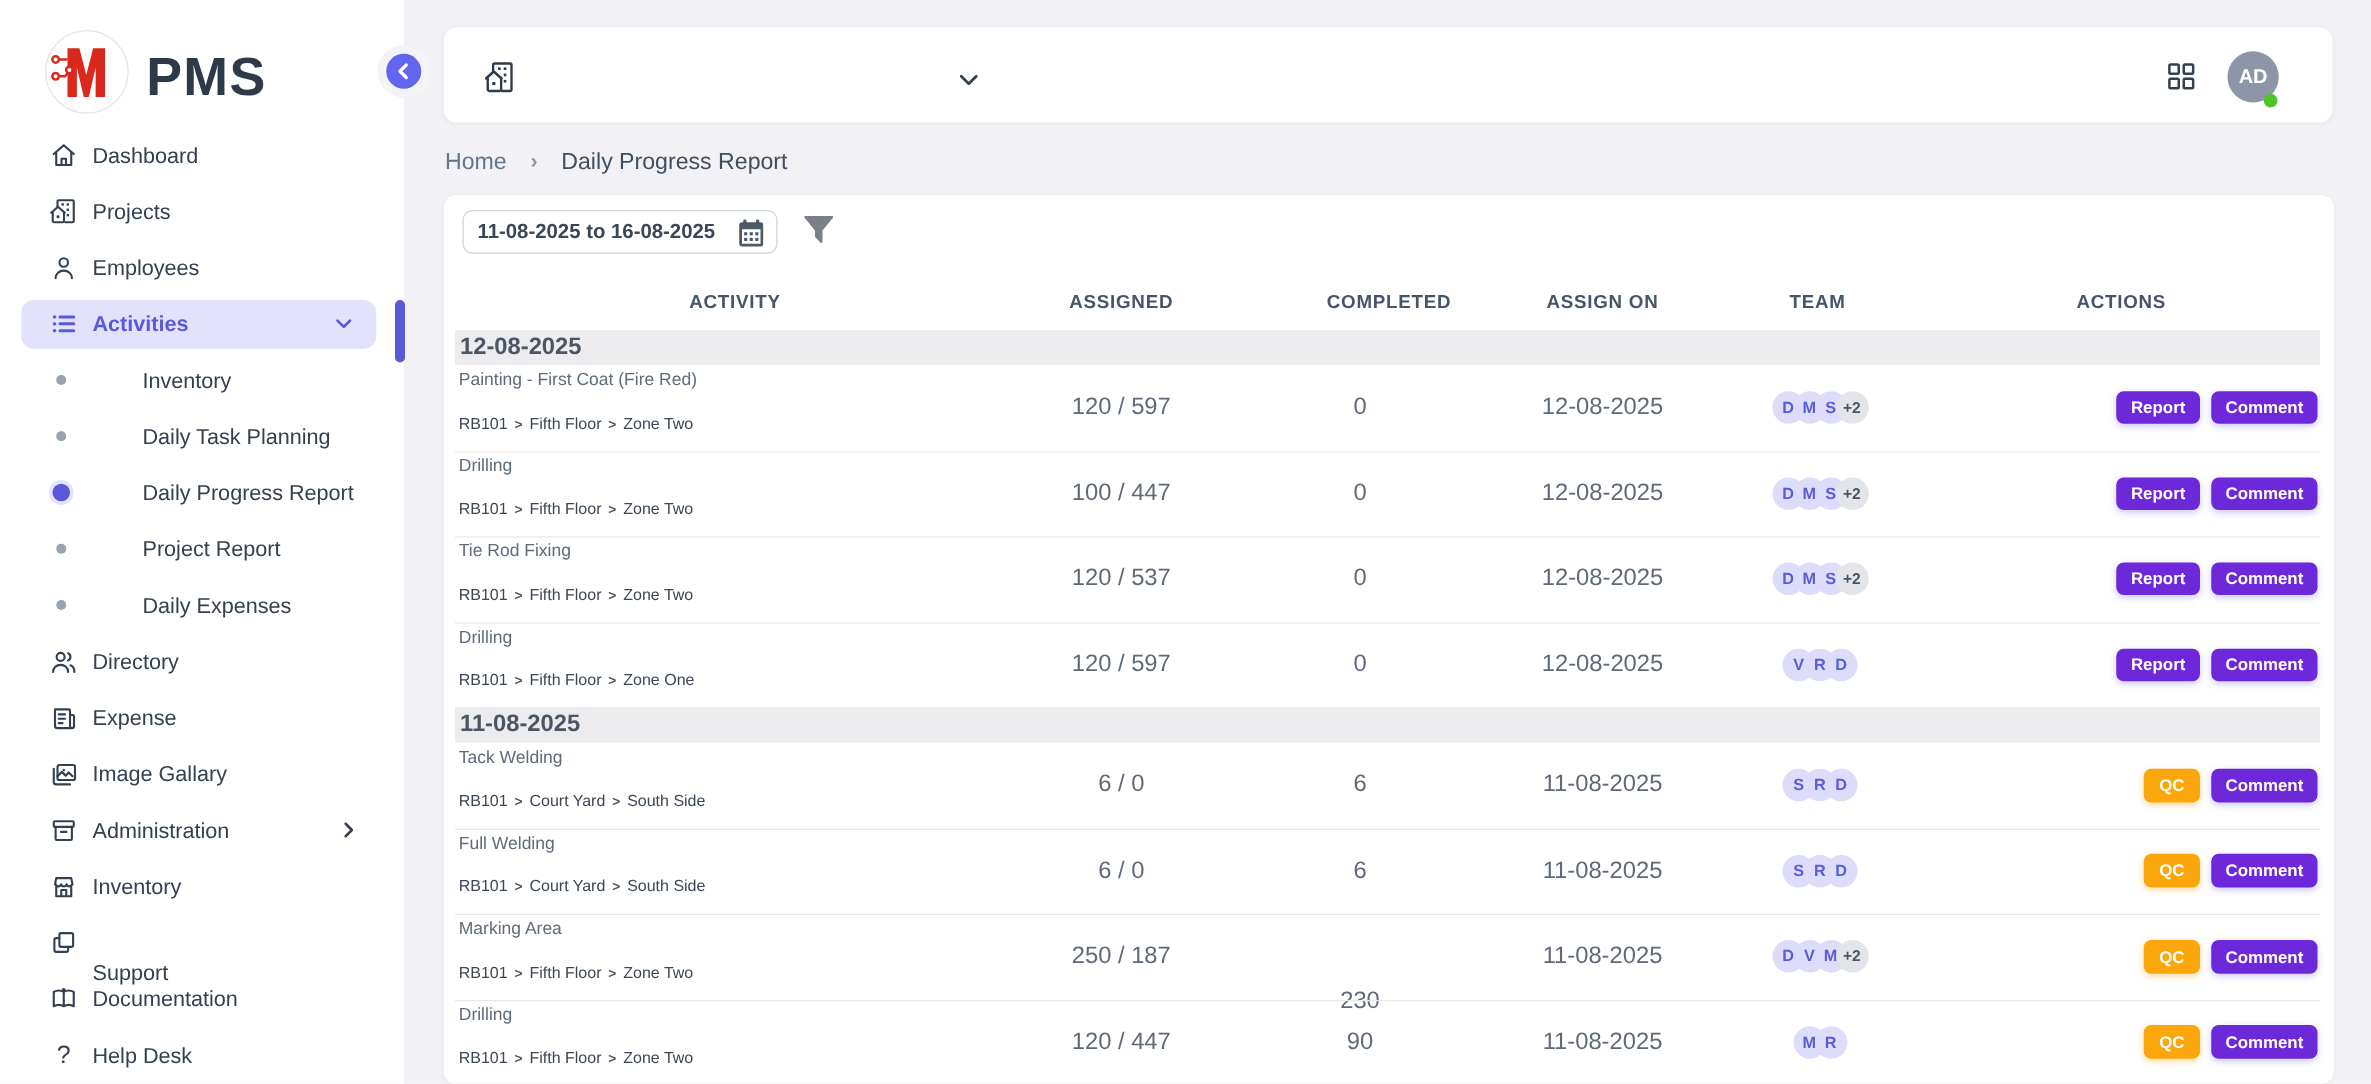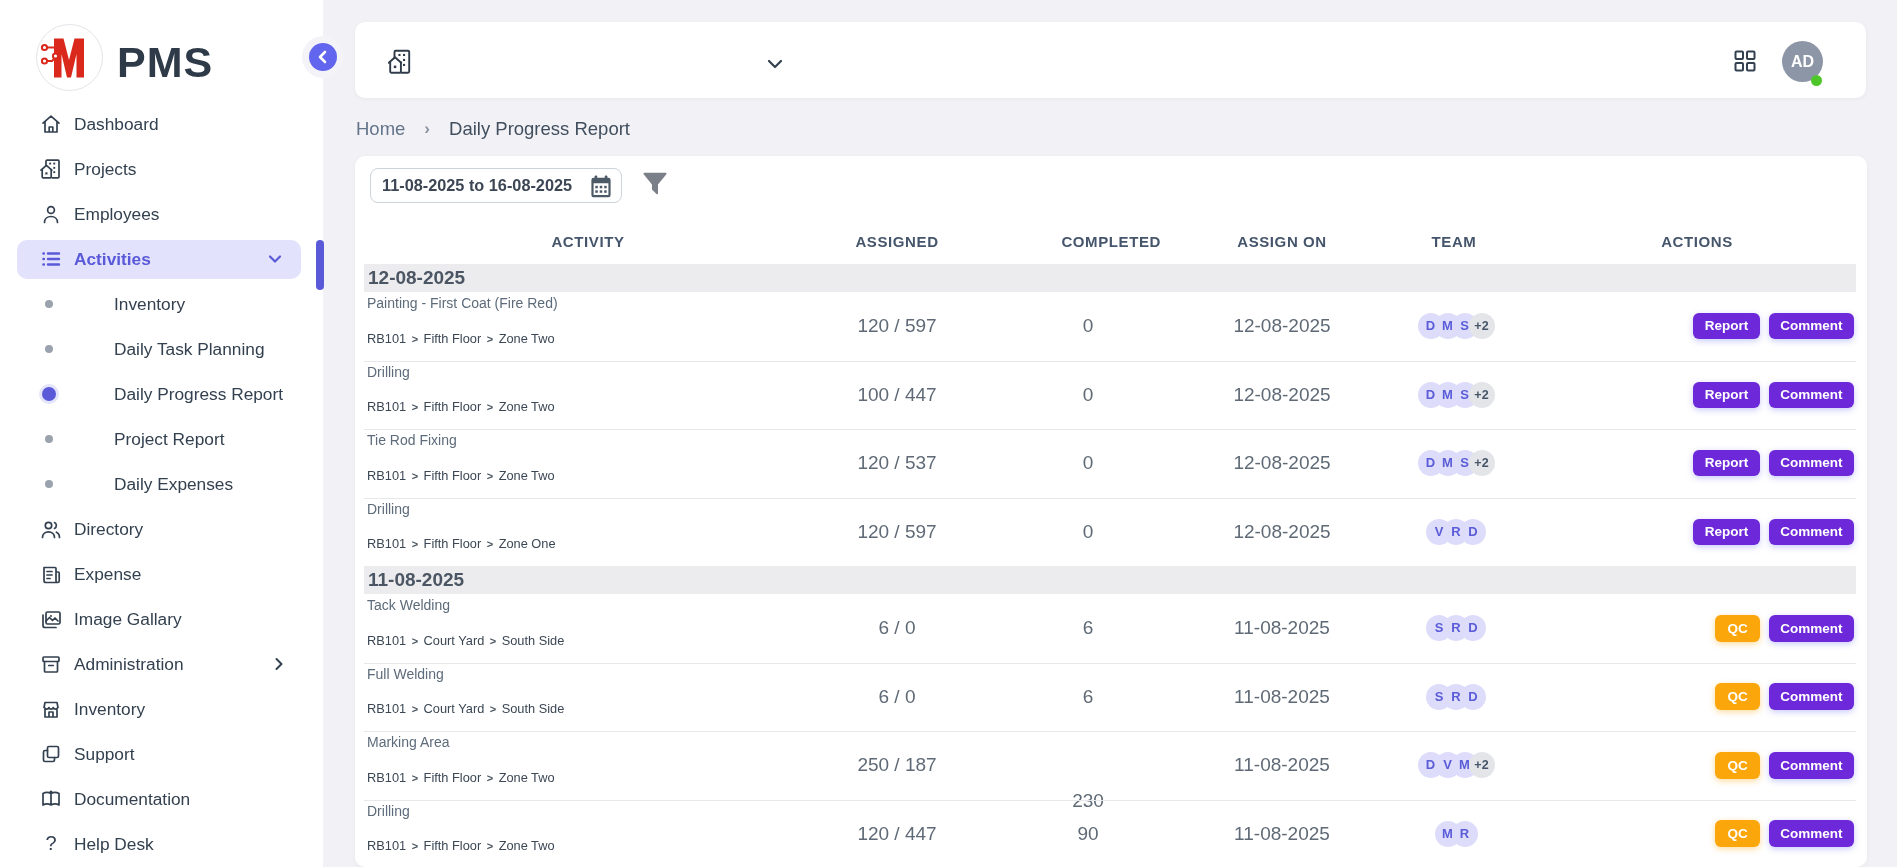--- a/index.html
+++ b/index.html
@@ -158,21 +158,21 @@
           <path d="M4 9.5 L5 4.5 h12 l1 5 M4.5 9.5 a2.3 2.3 0 0 0 4.4 0 a2.3 2.3 0 0 0 4.4 0 a2.3 2.3 0 0 0 4.4 0 M5 11.5 V19 h12 v-7.5 M9 19 v-5 h4 v5"></path>
         </svg>
       </div>
       <div class="abs mlabel" style="top:699px; z-index:3;">Inventory</div>
       <div class="abs mi" style="top:743px; z-index:3;">
         <svg width="22" height="22" viewBox="0 0 22 22" fill="none" stroke="#33404f" stroke-width="1.7" stroke-linecap="round" stroke-linejoin="round" style="color:#33404f">
           <rect x="7.5" y="3.5" width="11" height="11" rx="1.5"></rect>
           <path d="M14.5 14.5 v2.5 a1.5 1.5 0 0 1-1.5 1.5 H5 a1.5 1.5 0 0 1-1.5-1.5 V9 A1.5 1.5 0 0 1 5 7.5 h2.5"></path>
         </svg>
       </div>
-      <div class="abs mlabel" style="top:744px; z-index:3;">Support</div>
+      <div class="abs mlabel" style="top:768px; z-index:3;">Support</div>
       <div class="abs mi" style="top:788px; z-index:3;">
         <svg width="22" height="22" viewBox="0 0 22 22" fill="none" stroke="#33404f" stroke-width="1.7" stroke-linecap="round" stroke-linejoin="round" style="color:#33404f">
           <path d="M3 5.5 c2.5-1.4 5.5-1.4 8 0 c2.5-1.4 5.5-1.4 8 0 V17 c-2.5-1.4-5.5-1.4-8 0 c-2.5-1.4-5.5-1.4-8 0 Z M11 5.5 V17"></path>
           <circle cx="11" cy="4" r="1.6" fill="currentColor" stroke="none"></circle>
         </svg>
       </div>
       <div class="abs mlabel" style="top:789px; z-index:3;">Documentation</div>
       <div class="abs mi" style="top:833px; z-index:3;">
         <svg width="22" height="22" viewBox="0 0 22 22" fill="none" stroke="#33404f" stroke-width="1.7" stroke-linecap="round" stroke-linejoin="round" style="color:#33404f">
           <text x="11" y="17" font-size="20" fill="currentColor" stroke="none" text-anchor="middle" font-family="Liberation Sans">?</text>

